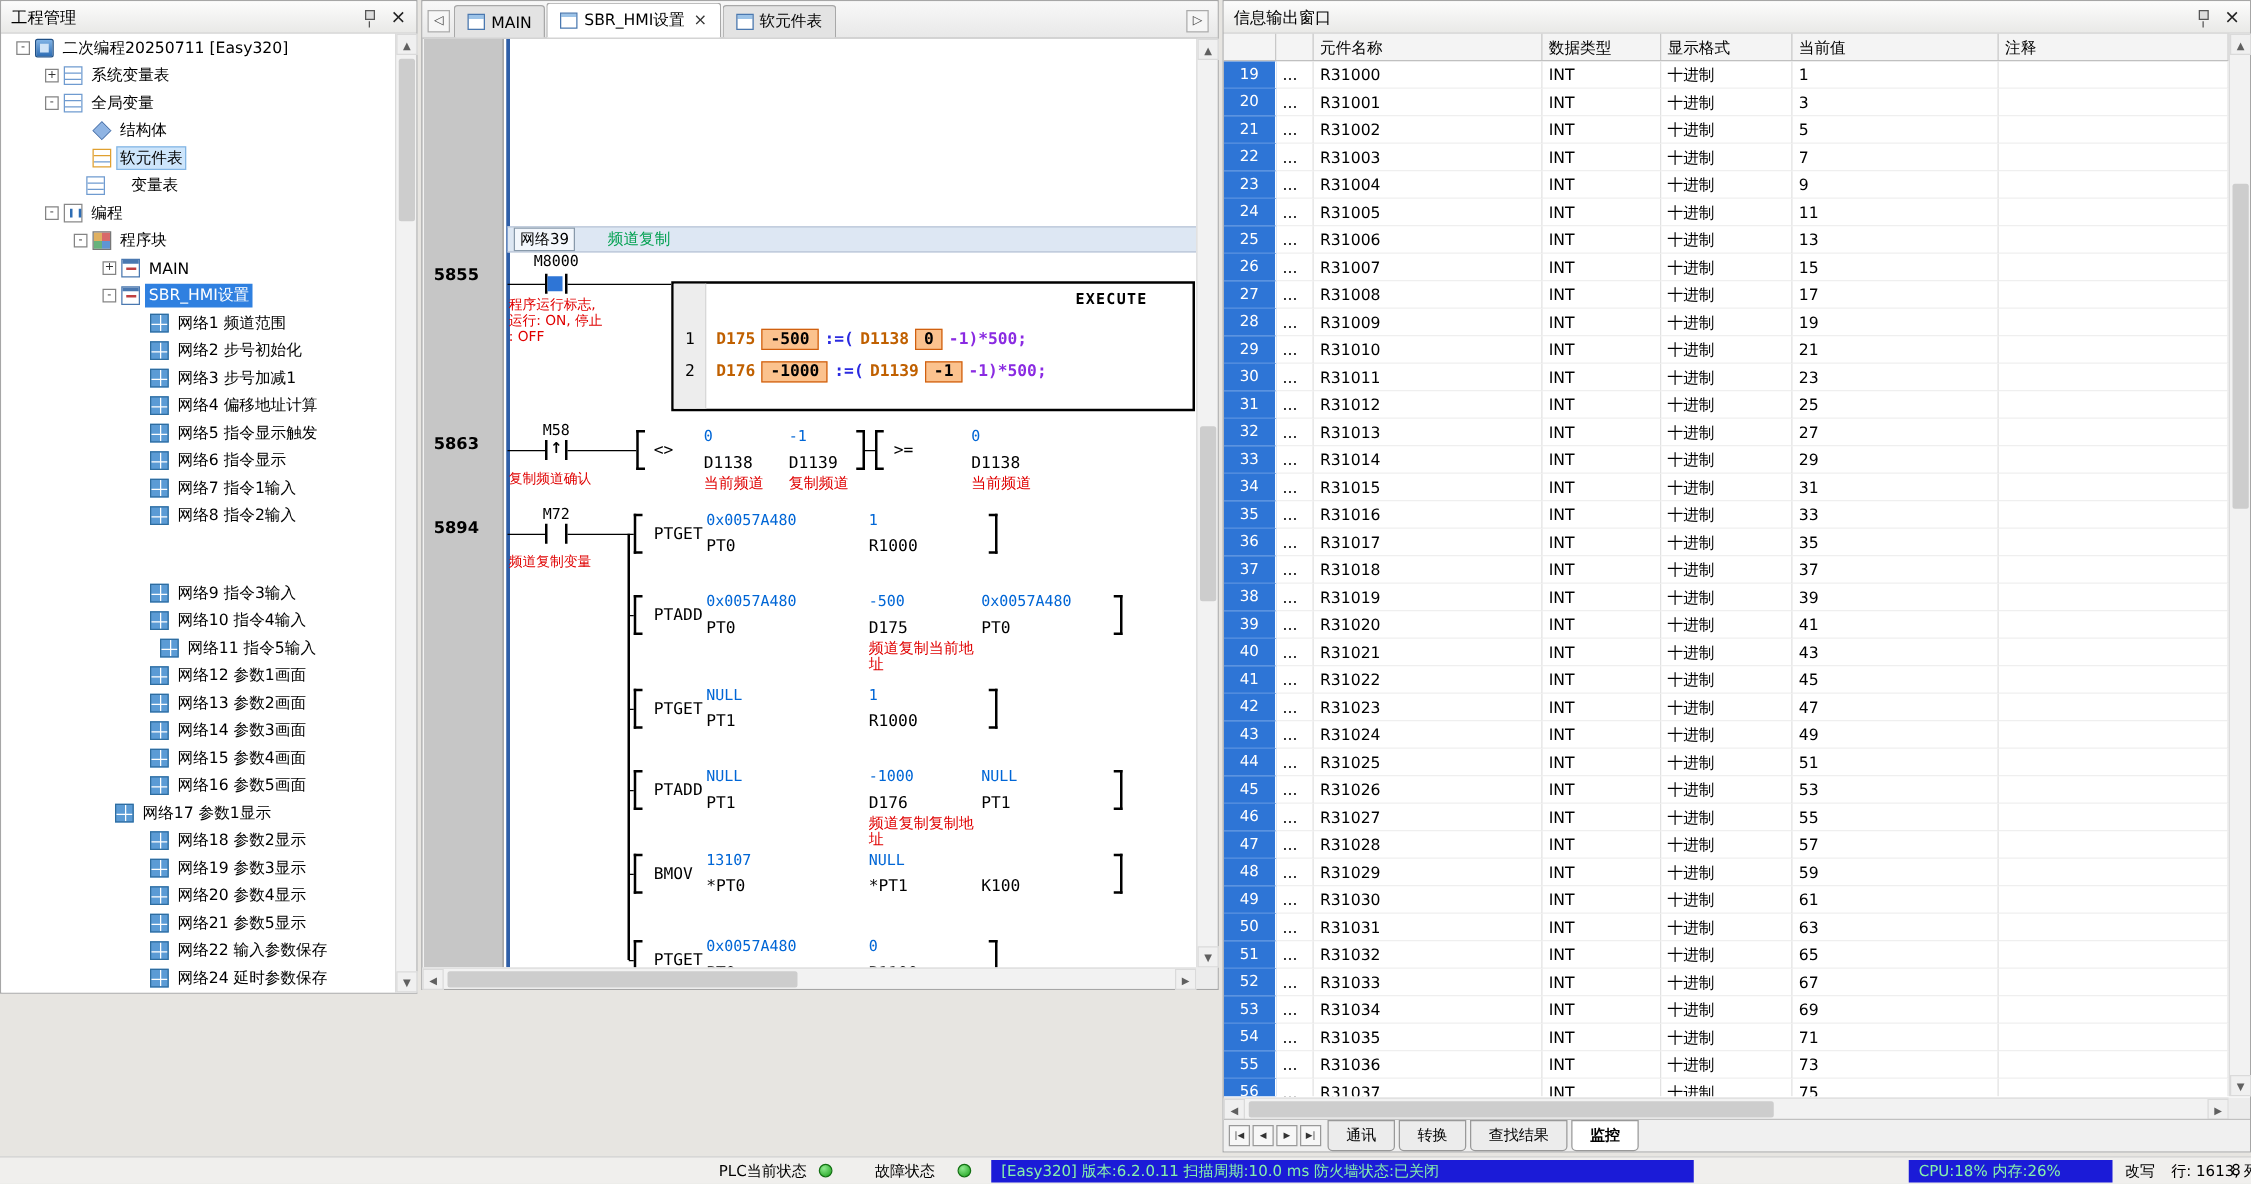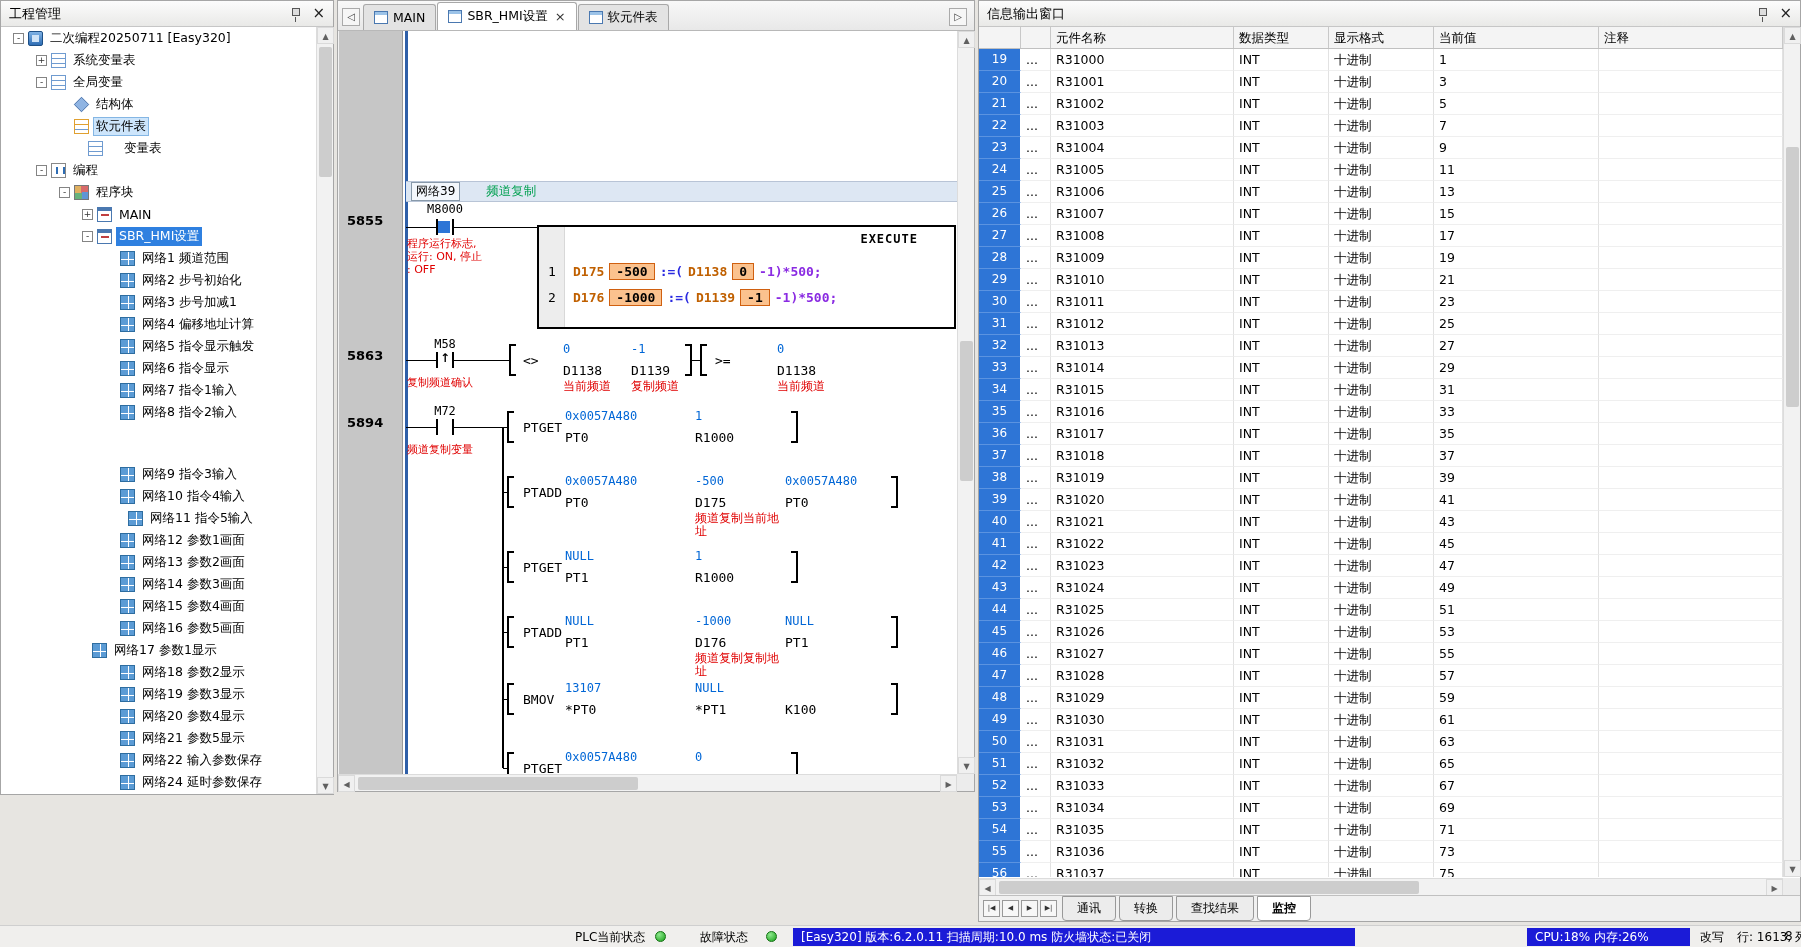--- a/index.html
+++ b/index.html
@@ -118,21 +118,21 @@
   .navbtn{width:17px;height:17px;border:1px solid #999;background:#f7f7f7;text-align:center;
     line-height:15px;font-size:7px;margin-right:2px;color:#333;flex:none}
   .btab{padding:3px 14px;margin-left:3px;border:1px solid #999;background:#ececec;border-radius:0 0 4px 4px}
   .btab.active{background:#fff;font-weight:bold}
   
   #statusbar{position:absolute;left:0;top:925px;width:1801px;height:22px;background:#f0efed;
     border-top:1px solid #cfcfcf;font-size:12px}
   .sb-label{position:absolute;top:3px;white-space:nowrap}
   .sb-dot{position:absolute;top:5px;width:11px;height:11px;border-radius:50%;
     background:radial-gradient(circle at 35% 30%,#8fe98f,#18a018);border:1px solid #127012}
-  .sb-blue{position:absolute;top:2px;height:18px;background:#1b1bd7;color:#ffffff;
+  .sb-blue{position:absolute;top:2px;height:18px;background:#1b1bd7;color:#86efac;
     line-height:18px;padding:0 8px;white-space:nowrap;overflow:hidden}
 </style>
 </head>
 <body>
 
 <div class="panel" id="left">
   <div class="titlebar">
     <span>工程管理</span>
     <span class="tbicons">
       <span class="pin"></span>
@@ -158,21 +158,21 @@
       <div class="tree-item" style="padding-left: 58px;">
         <span class="exp-sp"></span>
         <span class="ic ic-struct"></span>
         <span class="tlabel">结构体</span>
       </div>
       <div class="tree-item foc" style="padding-left: 58px;">
         <span class="exp-sp"></span>
         <span class="ic ic-devtable"></span>
         <span class="tlabel">软元件表</span>
       </div>
-      <div class="tree-item" style="padding-left: 58px; gap: 14px;">
+      <div class="tree-item" style="padding-left: 39px; gap: 14px;">
         <span class="exp-sp"></span>
         <span class="ic ic-vartable"></span>
         <span class="tlabel">变量表</span>
       </div>
       <div class="tree-item" style="padding-left: 35px;">
         <span class="expander">-</span>
         <span class="ic ic-program"></span>
         <span class="tlabel">编程</span>
       </div>
       <div class="tree-item" style="padding-left: 58px;">

